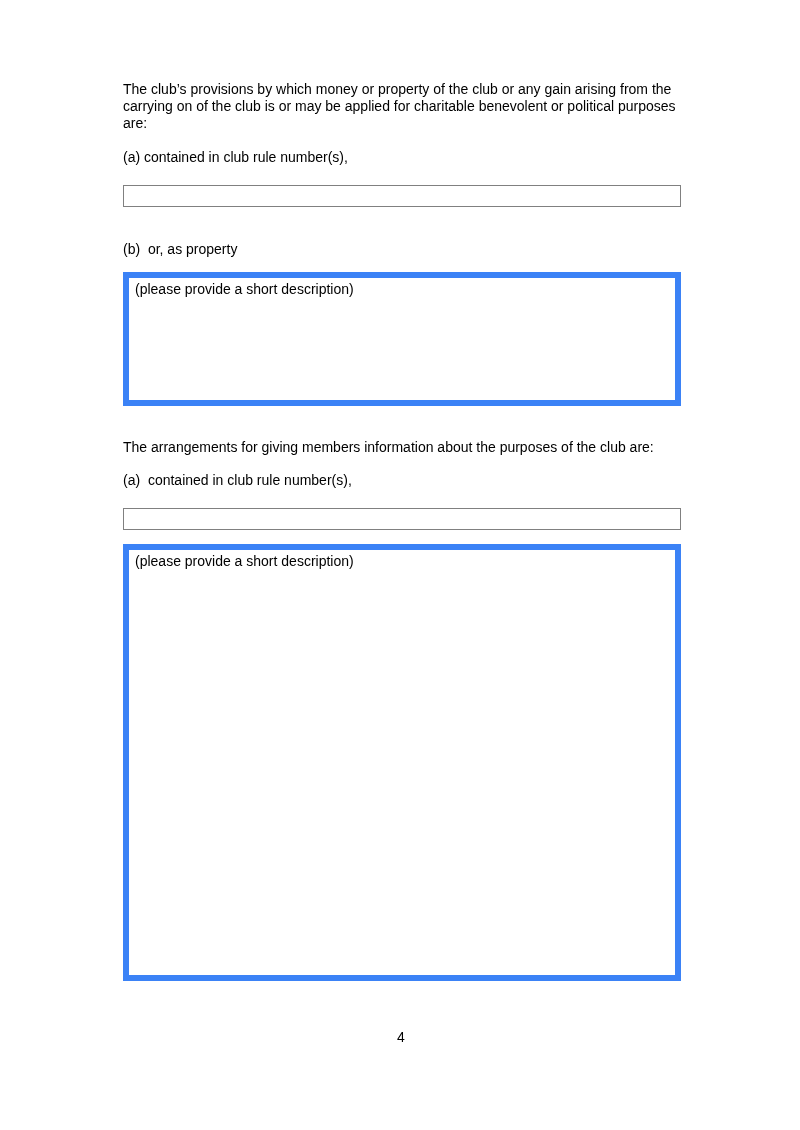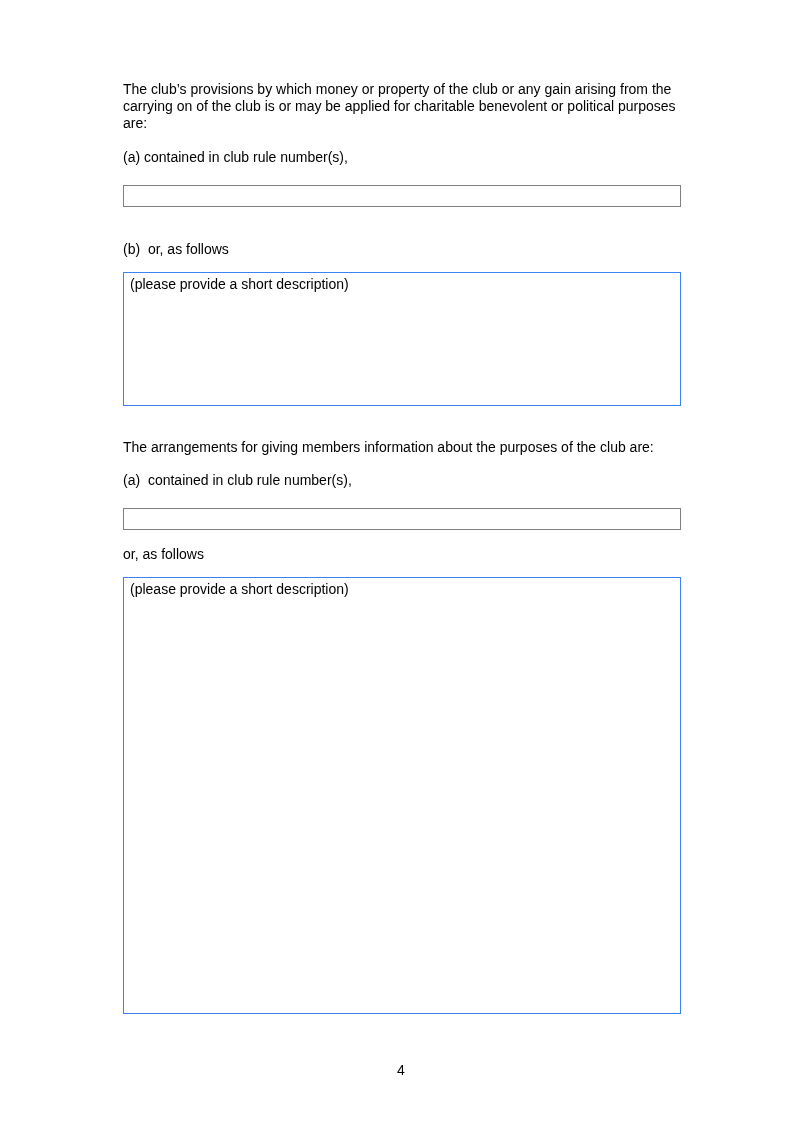--- a/index.html
+++ b/index.html
@@ -42,21 +42,21 @@
     background: #ffffff;
     font-family: inherit;
     font-size: 14px;
     color: #000000;
     padding: 0 5px;
     outline: none;
   }
   textarea.desc-box {
     display: block;
     width: 100%;
-    border: 1px solid #3b82f6;
+    border: 6px solid #3b82f6;
     border-radius: 0;
     background: #ffffff;
     font-family: inherit;
     font-size: 14px;
     line-height: 17px;
     color: #000000;
     padding: 3px 6px;
     resize: none;
     outline: none;
     overflow: hidden;
@@ -66,29 +66,28 @@
 <body>
 
 <div class="content">
 
   <p class="para intro-1">The club’s provisions by which money or property of the club or any gain arising from the carrying on of the club is or may be applied for charitable benevolent or political purposes are:</p>
 
   <p class="field-label label-a1">(a) contained in club rule number(s),</p>
 
   <input type="text" class="rule-input input-1" value="" style="">
 
-  <p class="field-label label-b1">(b)  or, as follows</p>
+  <p class="field-label label-b1">(b)  or, as property</p>
 
   <textarea class="desc-box bigbox-1" style="">(please provide a short description)</textarea>
 
   <p class="para intro-2">The arrangements for giving members information about the purposes of the club are:</p>
 
   <p class="field-label label-a2">(a)  contained in club rule number(s),</p>
 
   <input type="text" class="rule-input input-2" value="" style="">
 
-  <p class="field-label label-or">or, as follows</p>
 
   <textarea class="desc-box bigbox-2" style="">(please provide a short description)</textarea>
 
   <div class="footer">4</div>
 
 </div>
 
 </body></html>

